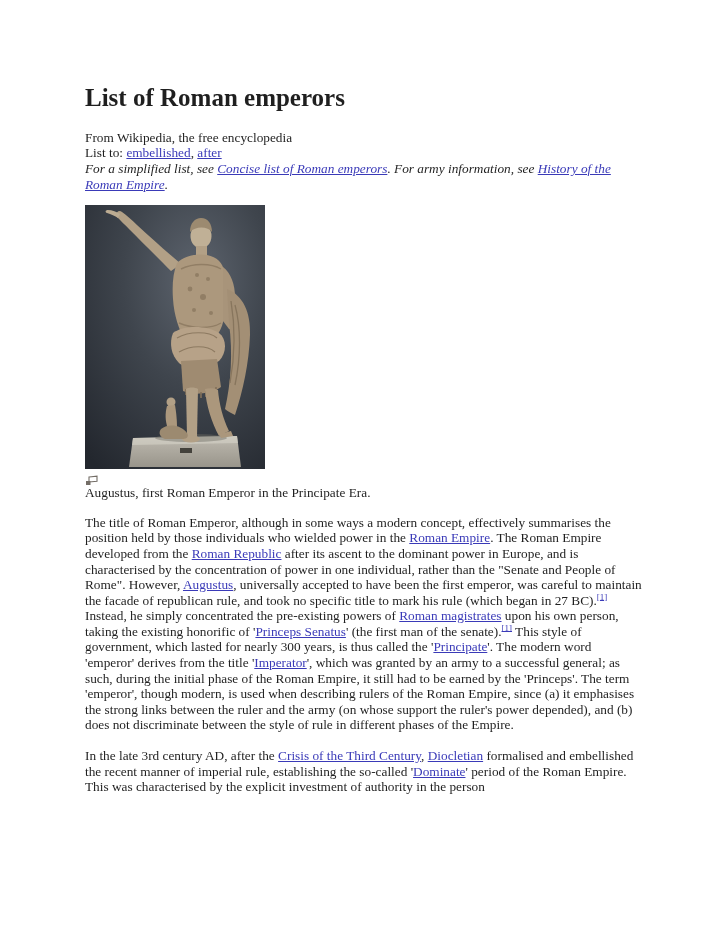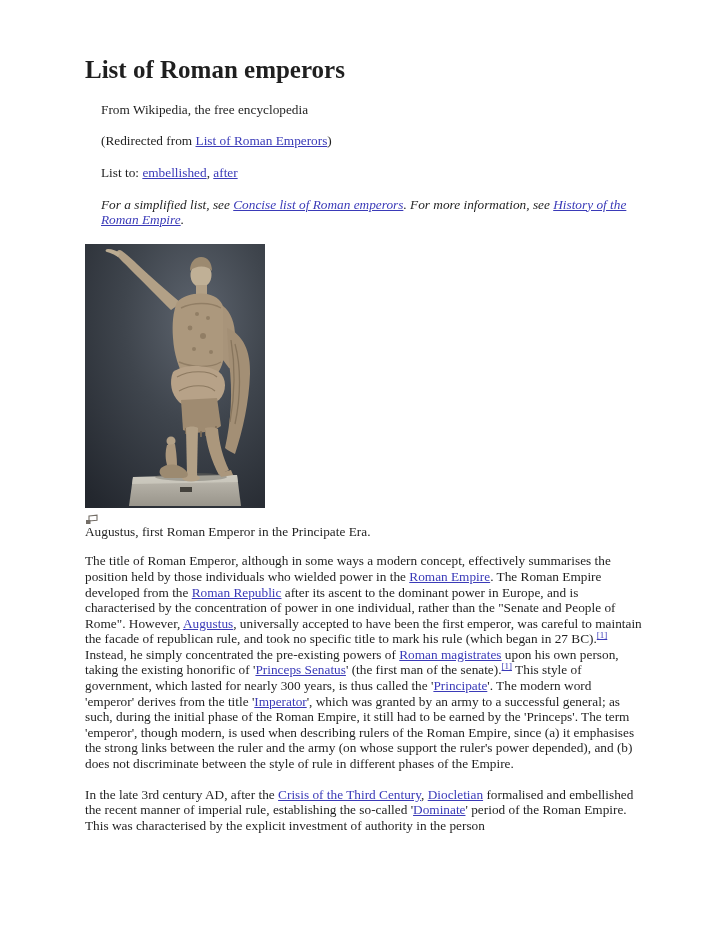--- a/index.html
+++ b/index.html
@@ -6,51 +6,50 @@
     --link:#3a3ab8;
     --text:#1f1f1f;
     --bg:#ffffff;
   }
   html,body{margin:0;padding:0;background:var(--bg);}
   body{
     width:720px;height:931px;overflow:hidden;
     font-family:"Liberation Serif", serif;
     color:var(--text);
   }
-  .page{padding:56px 48px 0 85px;}
+  .page{padding:84px 48px 0 85px;}
   h1.title{
     font-size:25px;line-height:1.15;font-weight:bold;
     margin:0 0 17px 0;letter-spacing:0;
   }
   .meta-line, .caption, p.body{
     font-size:13.3px;line-height:15.6px;
   }
-  .meta-line{margin:16px;}
+  .meta-line{margin:0;}
   .hatnote{font-style:italic;width:556px;}
   a.lnk{color:var(--link);text-decoration:underline;cursor:pointer;}
   .it{}
   sup.ref{font-size:9px;line-height:0;vertical-align:super;}
   .figure{margin-top:13px;width:197px;}
   .photo{display:block;width:180px;height:264px;}
   .magnify-row{margin-top:3px;height:11px;}
   .caption{margin-top:2px;white-space:nowrap;}
   p.body{width:557px;margin:15px 12px 0 0;}
   p.body.first{margin-top:14px;}
 </style>
 </head>
 <body>
 
 <div class="page">
 
   <h1 class="title">List of Roman emperors</h1>
 
   <div class="meta-line">From Wikipedia, the free encyclopedia</div>
-  <div class="meta-line"><span>(Redirected from </span><a class="lnk">List of Roman Emperors</a><span>)</span></div>
   <div class="meta-line"><span>List to: </span><a class="lnk">embellished</a><span>, </span><a class="lnk">after</a></div>
-  <div class="meta-line hatnote"><span class="it">For a simplified list, see </span><a class="lnk it">Concise list of Roman emperors</a><span class="it">. For more information, see </span><a class="lnk it">History of the Roman Empire</a><span class="it">.</span></div>
+  <div class="meta-line hatnote"><span class="it">For a simplified list, see </span><a class="lnk it">Concise list of Roman emperors</a><span class="it">. For army information, see </span><a class="lnk it">History of the Roman Empire</a><span class="it">.</span></div>
 
   <div class="figure">
     <svg class="photo" viewBox="0 0 180 264" role="img">
       <defs>
         <radialGradient id="bg" cx="62%" cy="28%" r="90%">
           <stop offset="0%" stop-color="#5d646e"></stop>
           <stop offset="45%" stop-color="#3f454d"></stop>
           <stop offset="100%" stop-color="#23272e"></stop>
         </radialGradient>
         <linearGradient id="ped" x1="0" y1="0" x2="0" y2="1">

